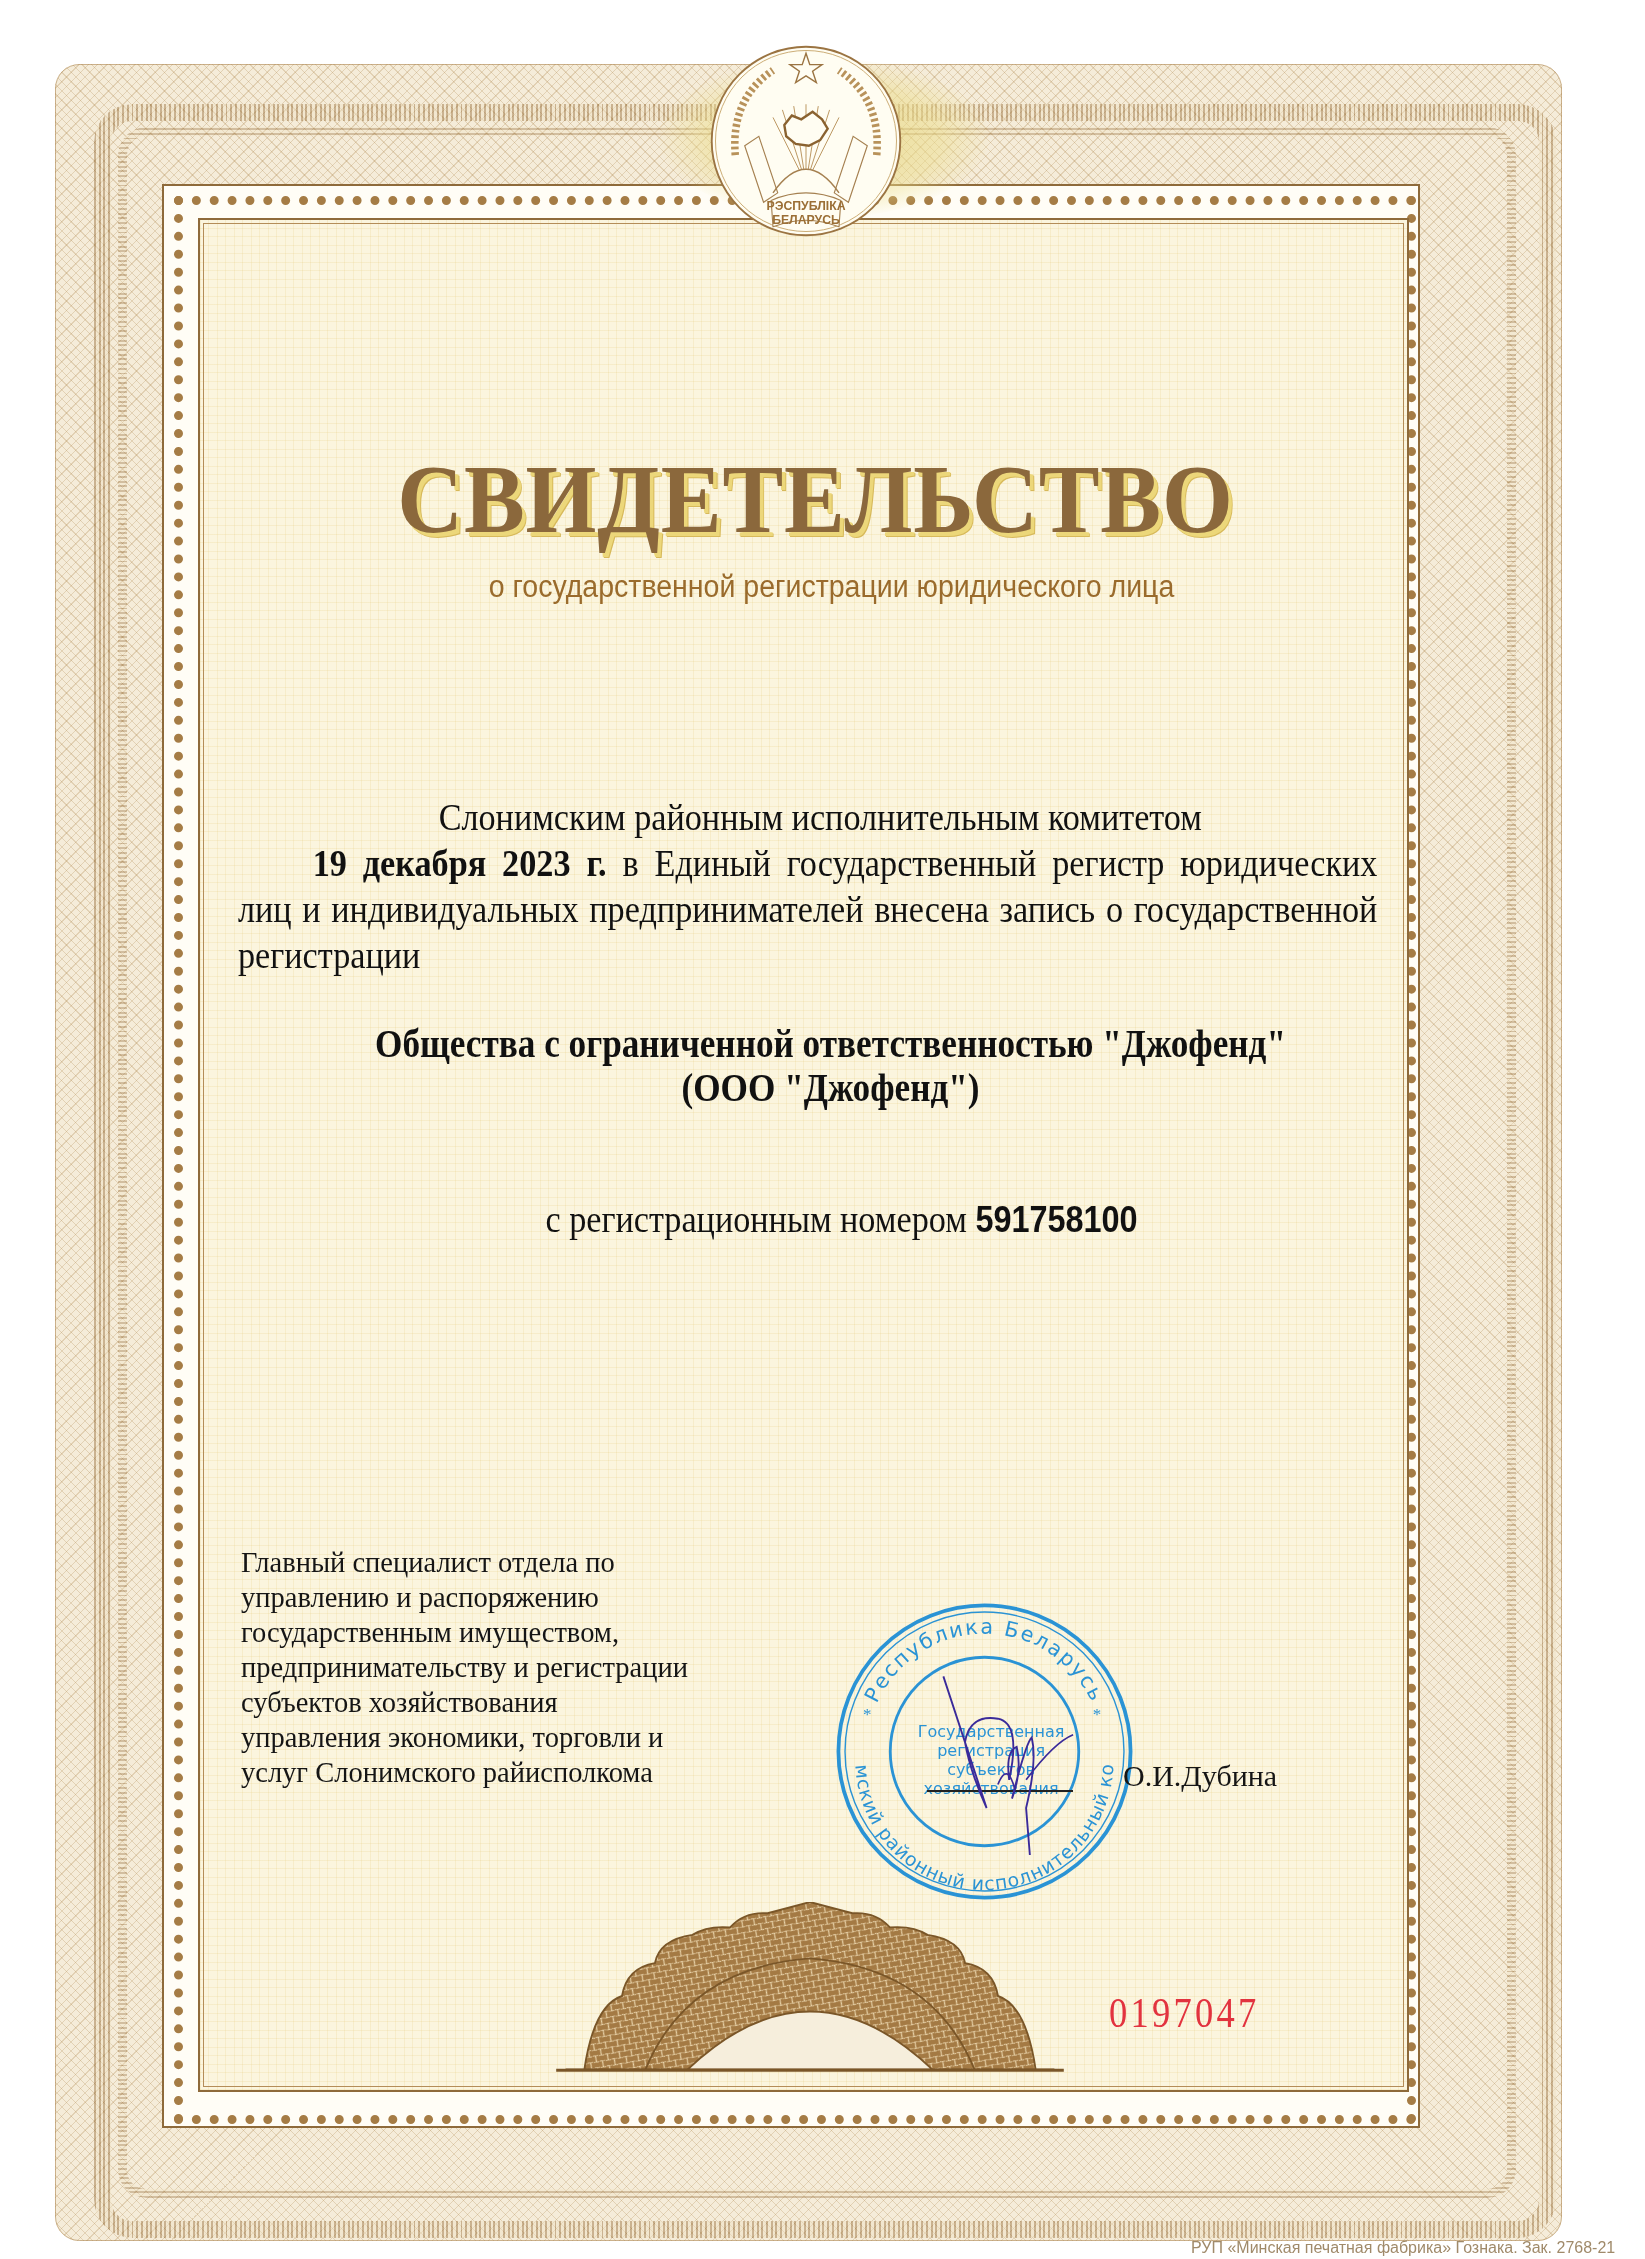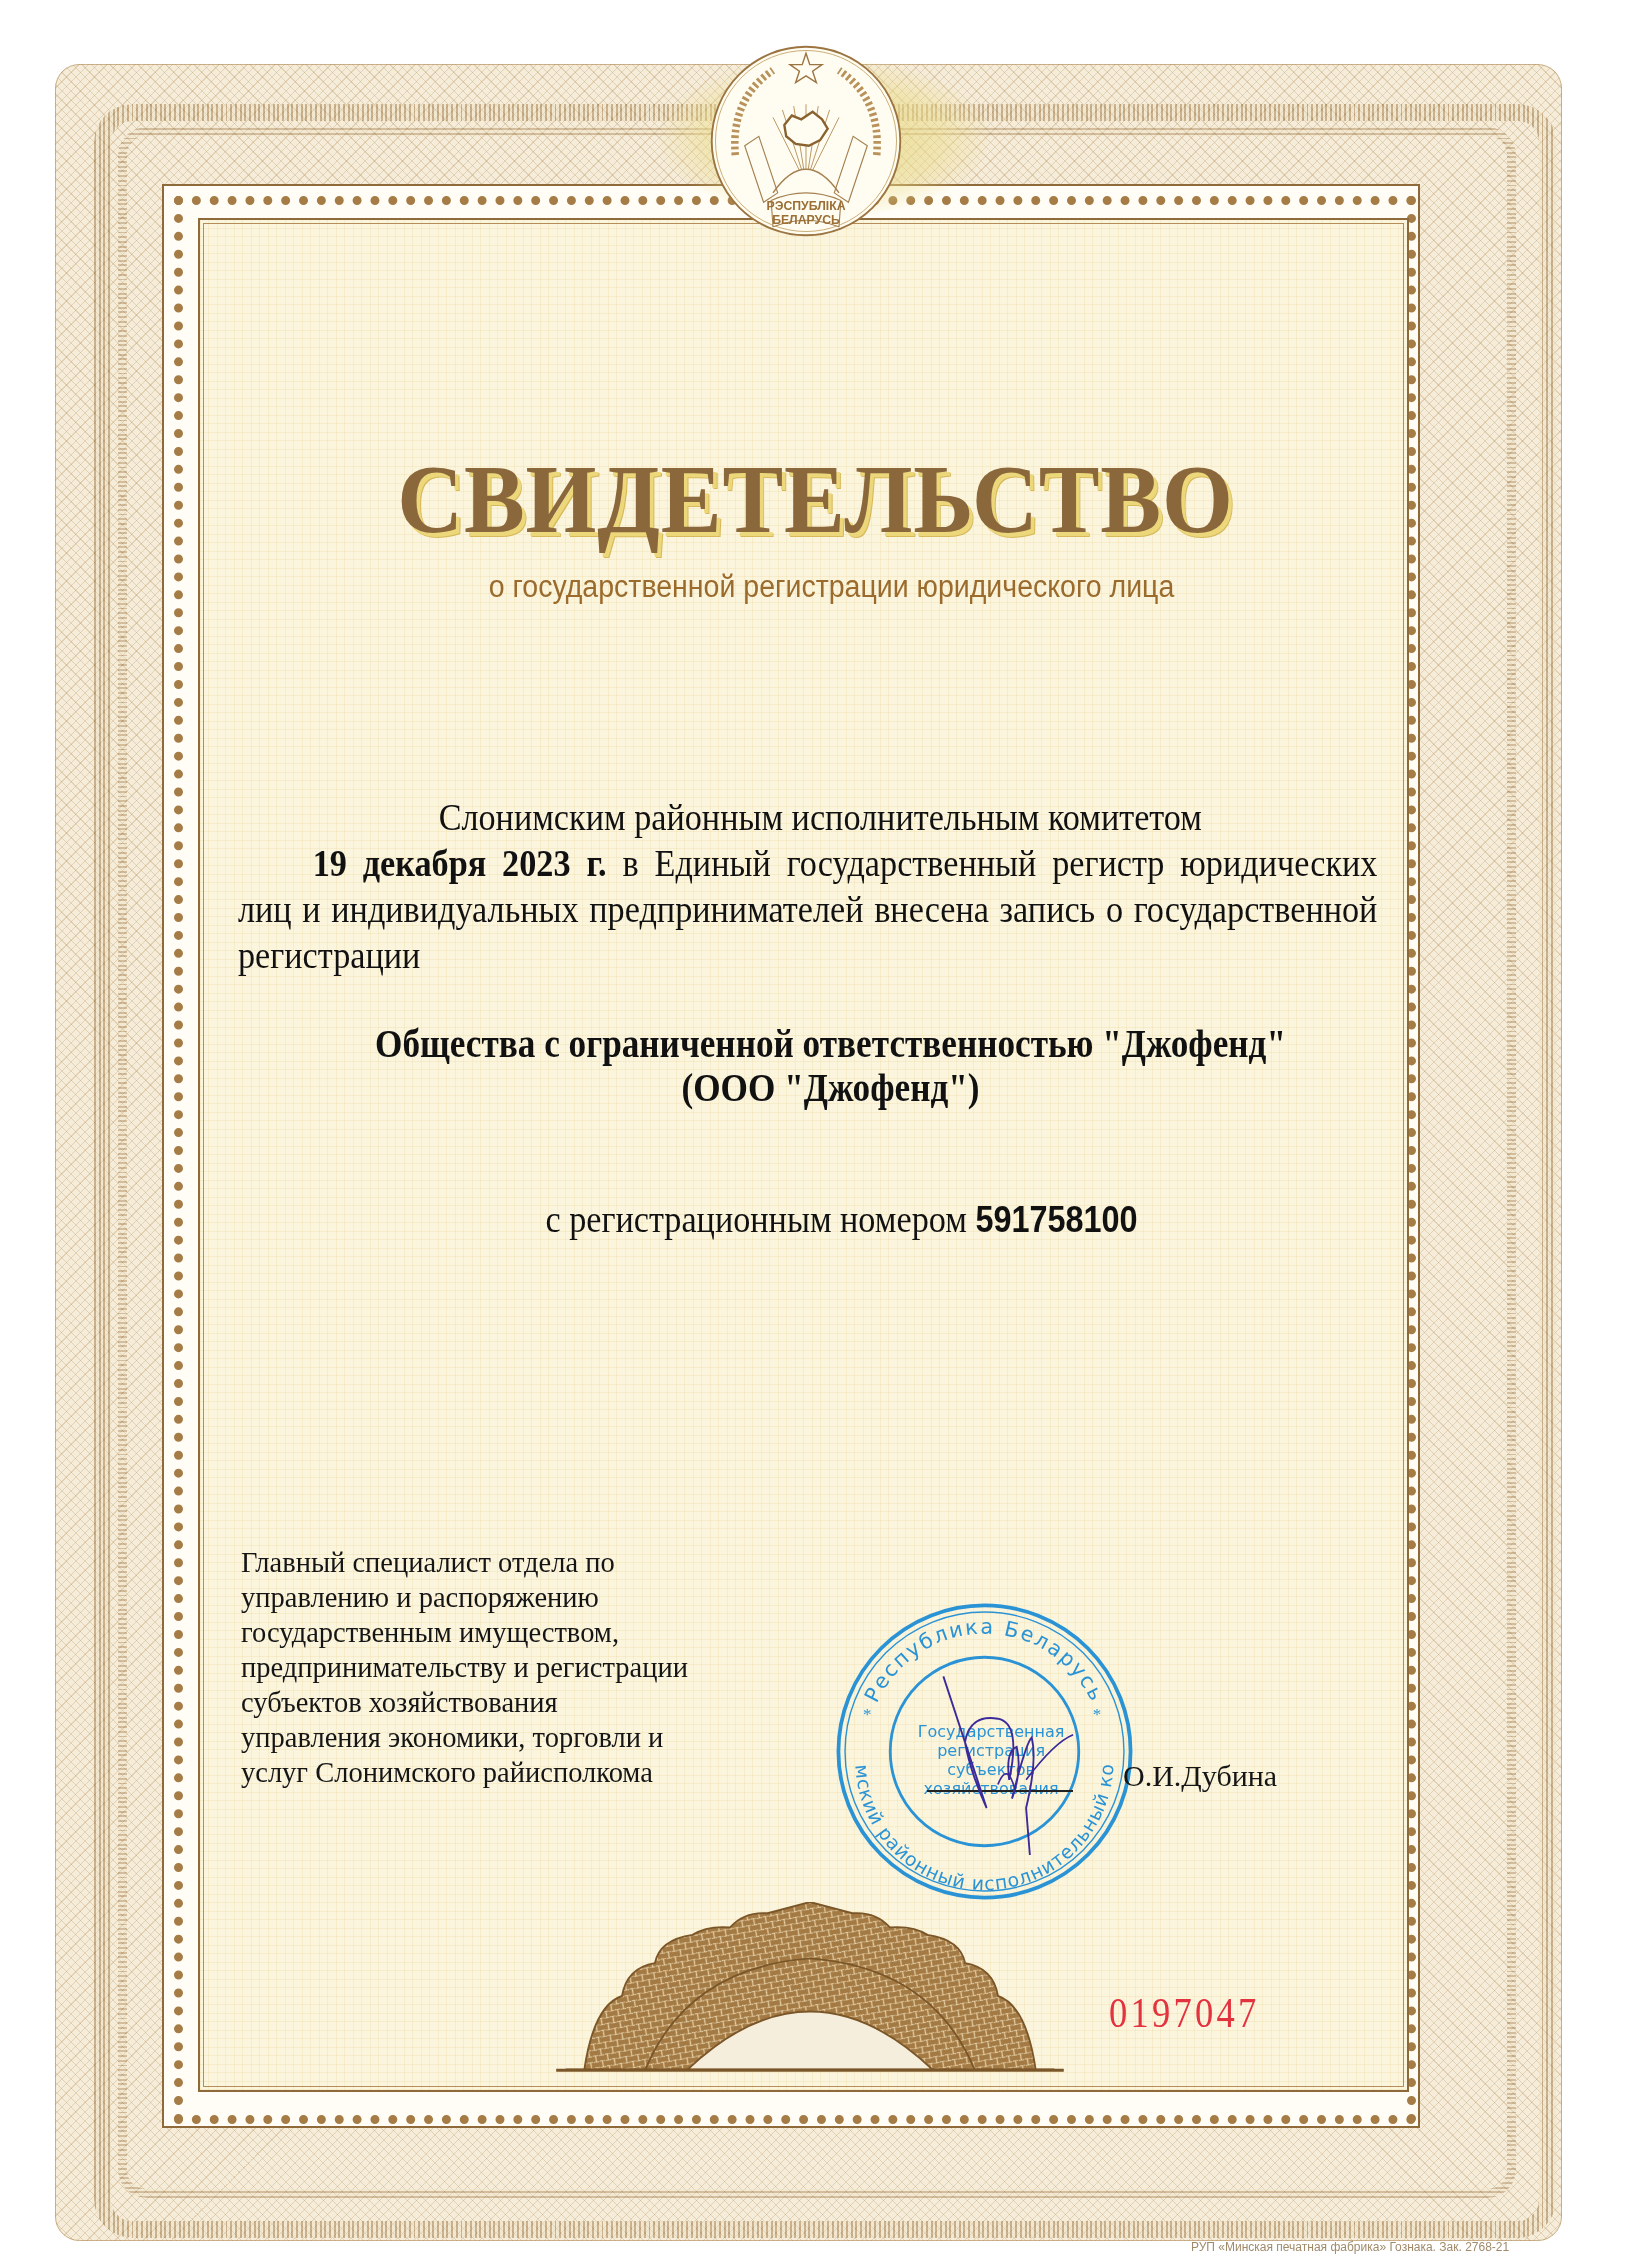--- a/index.html
+++ b/index.html
@@ -229,21 +229,21 @@
       line-height: 47px;
       letter-spacing: 3.8px;
       color: #e2333f;
       transform: scaleX(0.85);
       transform-origin: left top;
     }
     .printer {
       position: absolute;
       left: 1191px; top: 2241px;
       font-family: "Liberation Sans", sans-serif;
-      font-size: 12px;
+      font-size: 16px;
       line-height: 13px;
       color: #a08a6a;
       white-space: nowrap;
     }
   </style>
 </head>
 <body>
 
 <div class="frame-outer"></div>
 <div class="frame-wave"></div>

